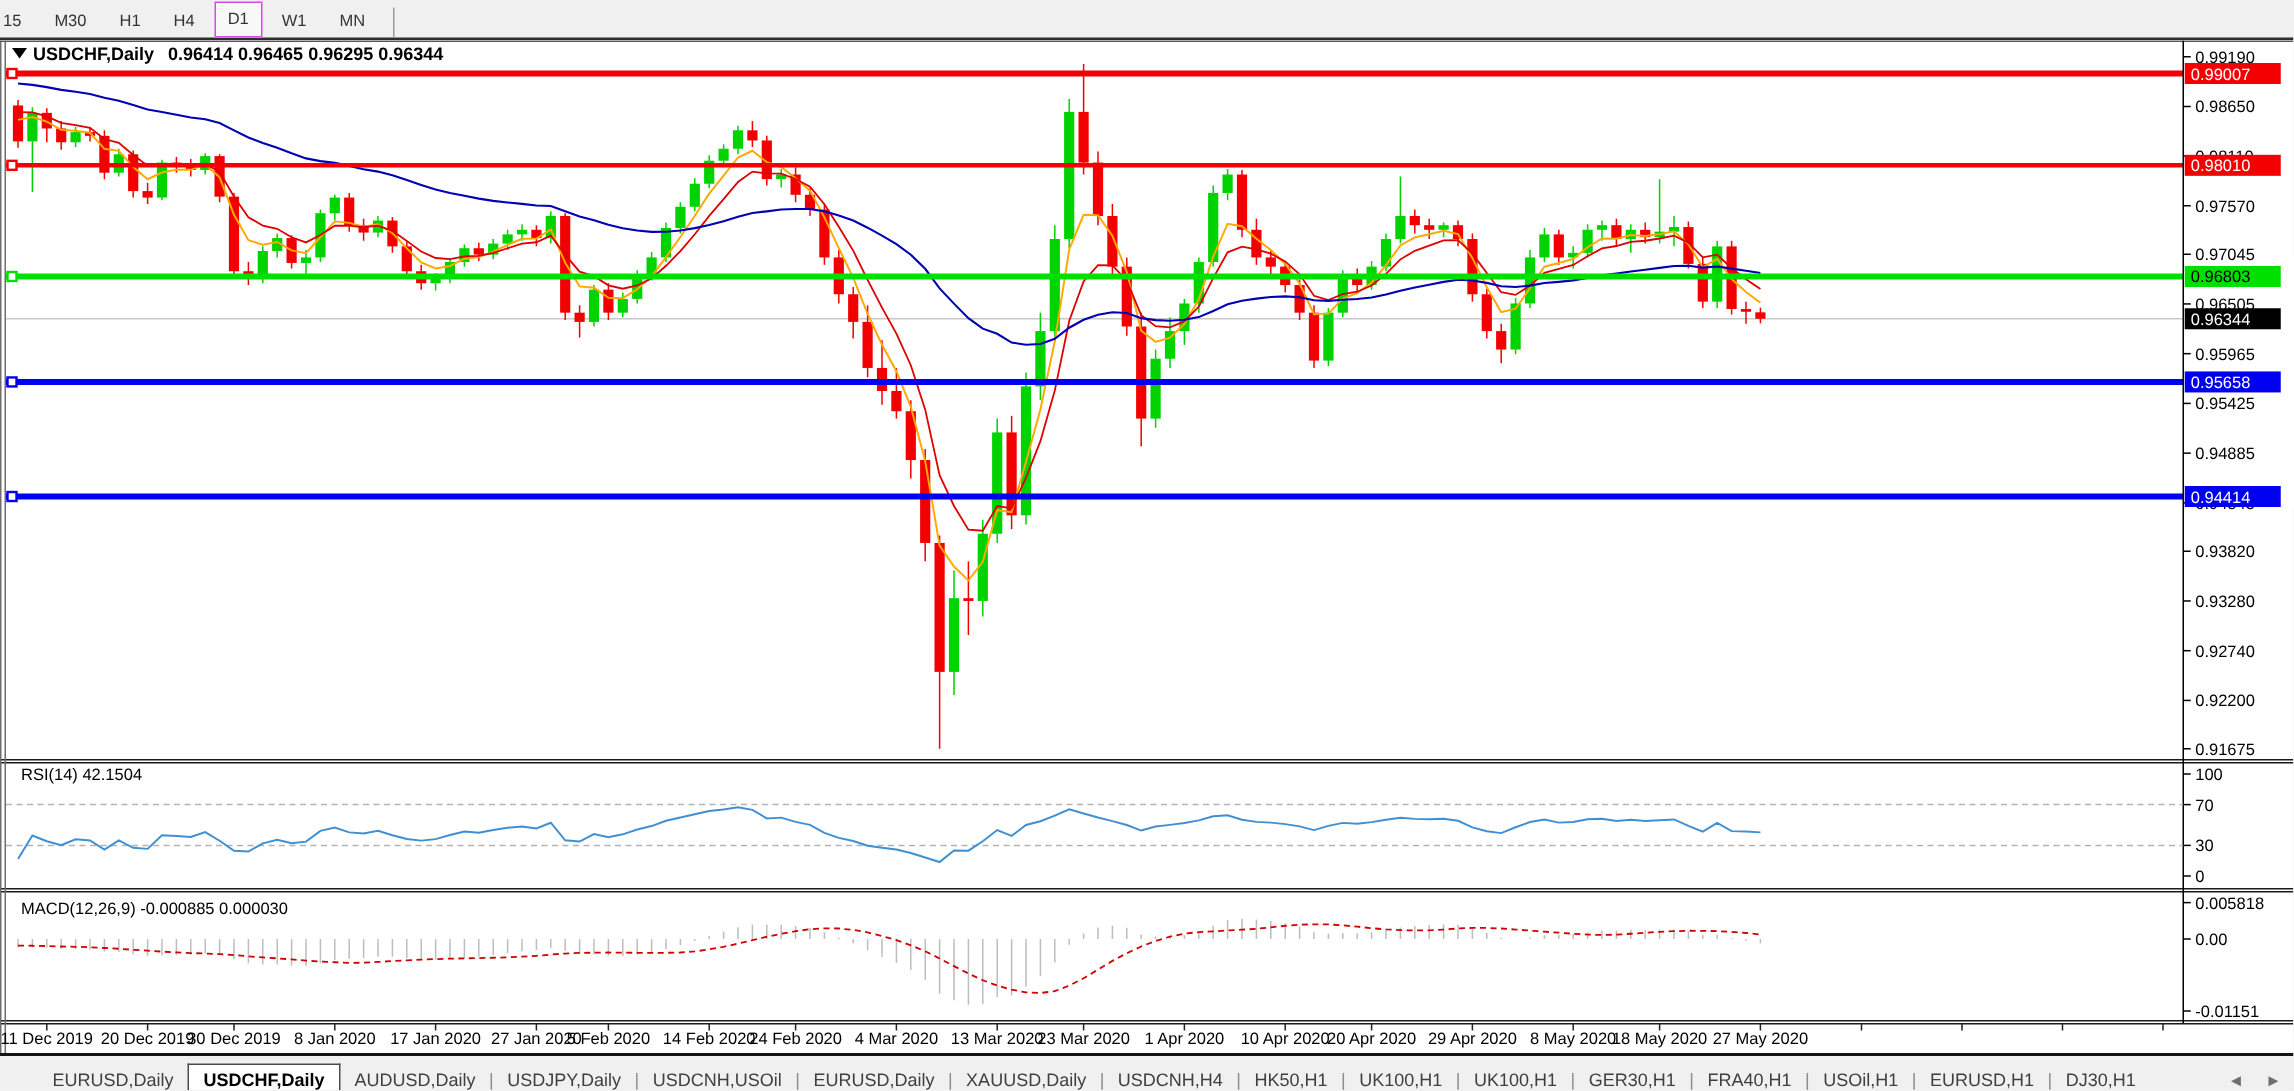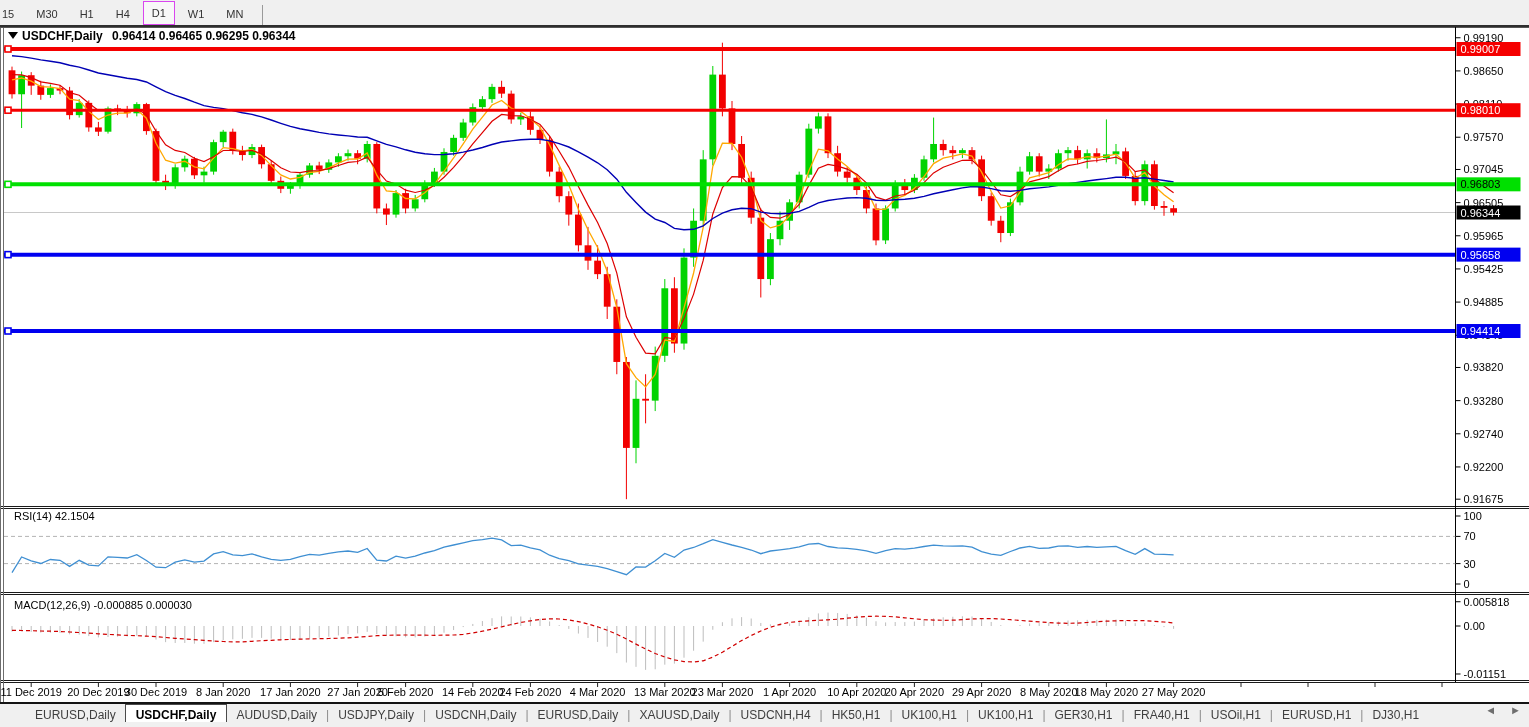--- a/index.html
+++ b/index.html
@@ -7,21 +7,21 @@
   #app{width:1529px;height:727px;display:flex;flex-direction:column;}
   
   .toolbar{height:26px;background:#f0f0f0;display:flex;align-items:flex-end;border-bottom:2px solid #2e2e2e;}
   .tfbtn{font-size:11px;color:#333;padding:4px 9px;margin:0 2px;line-height:14px;cursor:default;}
   .tfbtn.active{background:#f8f8f8;border:1px solid #d946ef;padding:4px 8px;}
   .tb-divider{width:1px;height:20px;background:#9a9a9a;margin-left:8px;}
   
   #chartwrap{position:relative;width:1529px;height:675px;background:#fff;}
   svg text{font-family:"Liberation Sans",sans-serif;}
   
-  .tabbar{height:24px;background:#f0f0f0;border-top:2px solid #141414;display:flex;align-items:flex-start;
+  .tabbar{height:24px;background:#f0f0f0;border-top:2px solid #141414;display:flex;align-items:flex-end;
     font-size:12px;color:#3f3f3f;overflow:hidden;}
   .tab-spacer{width:26px;flex:0 0 auto;}
   .tab{padding:4px 9px 0 9px;white-space:nowrap;cursor:default;}
   .tab.active{background:#fff;border:1px solid #4a4a4a;border-bottom:none;font-weight:700;color:#000;padding:3px 10px 0 10px;}
   .tab-sep{color:#8c8c8c;padding-top:4px;}
   .tab-nav{margin-left:auto;display:flex;align-items:center;gap:14px;padding-right:8px;color:#6e6e6e;font-size:11px;}
 </style>
 </head>
 <body>
 
@@ -559,21 +559,21 @@
       </svg>
   </div>
   <div class="tabbar">
       <span class="tab-spacer"></span>
       <span class="tab">EURUSD,Daily</span>
       <span class="tab active">USDCHF,Daily</span>
       <span class="tab">AUDUSD,Daily</span>
       <span class="tab-sep">|</span>
       <span class="tab">USDJPY,Daily</span>
       <span class="tab-sep">|</span>
-      <span class="tab">USDCNH,Daily</span>
+      <span class="tab">USDCNH,USOil</span>
       <span class="tab-sep">|</span>
       <span class="tab">EURUSD,Daily</span>
       <span class="tab-sep">|</span>
       <span class="tab">XAUUSD,Daily</span>
       <span class="tab-sep">|</span>
       <span class="tab">USDCNH,H4</span>
       <span class="tab-sep">|</span>
       <span class="tab">HK50,H1</span>
       <span class="tab-sep">|</span>
       <span class="tab">UK100,H1</span>

